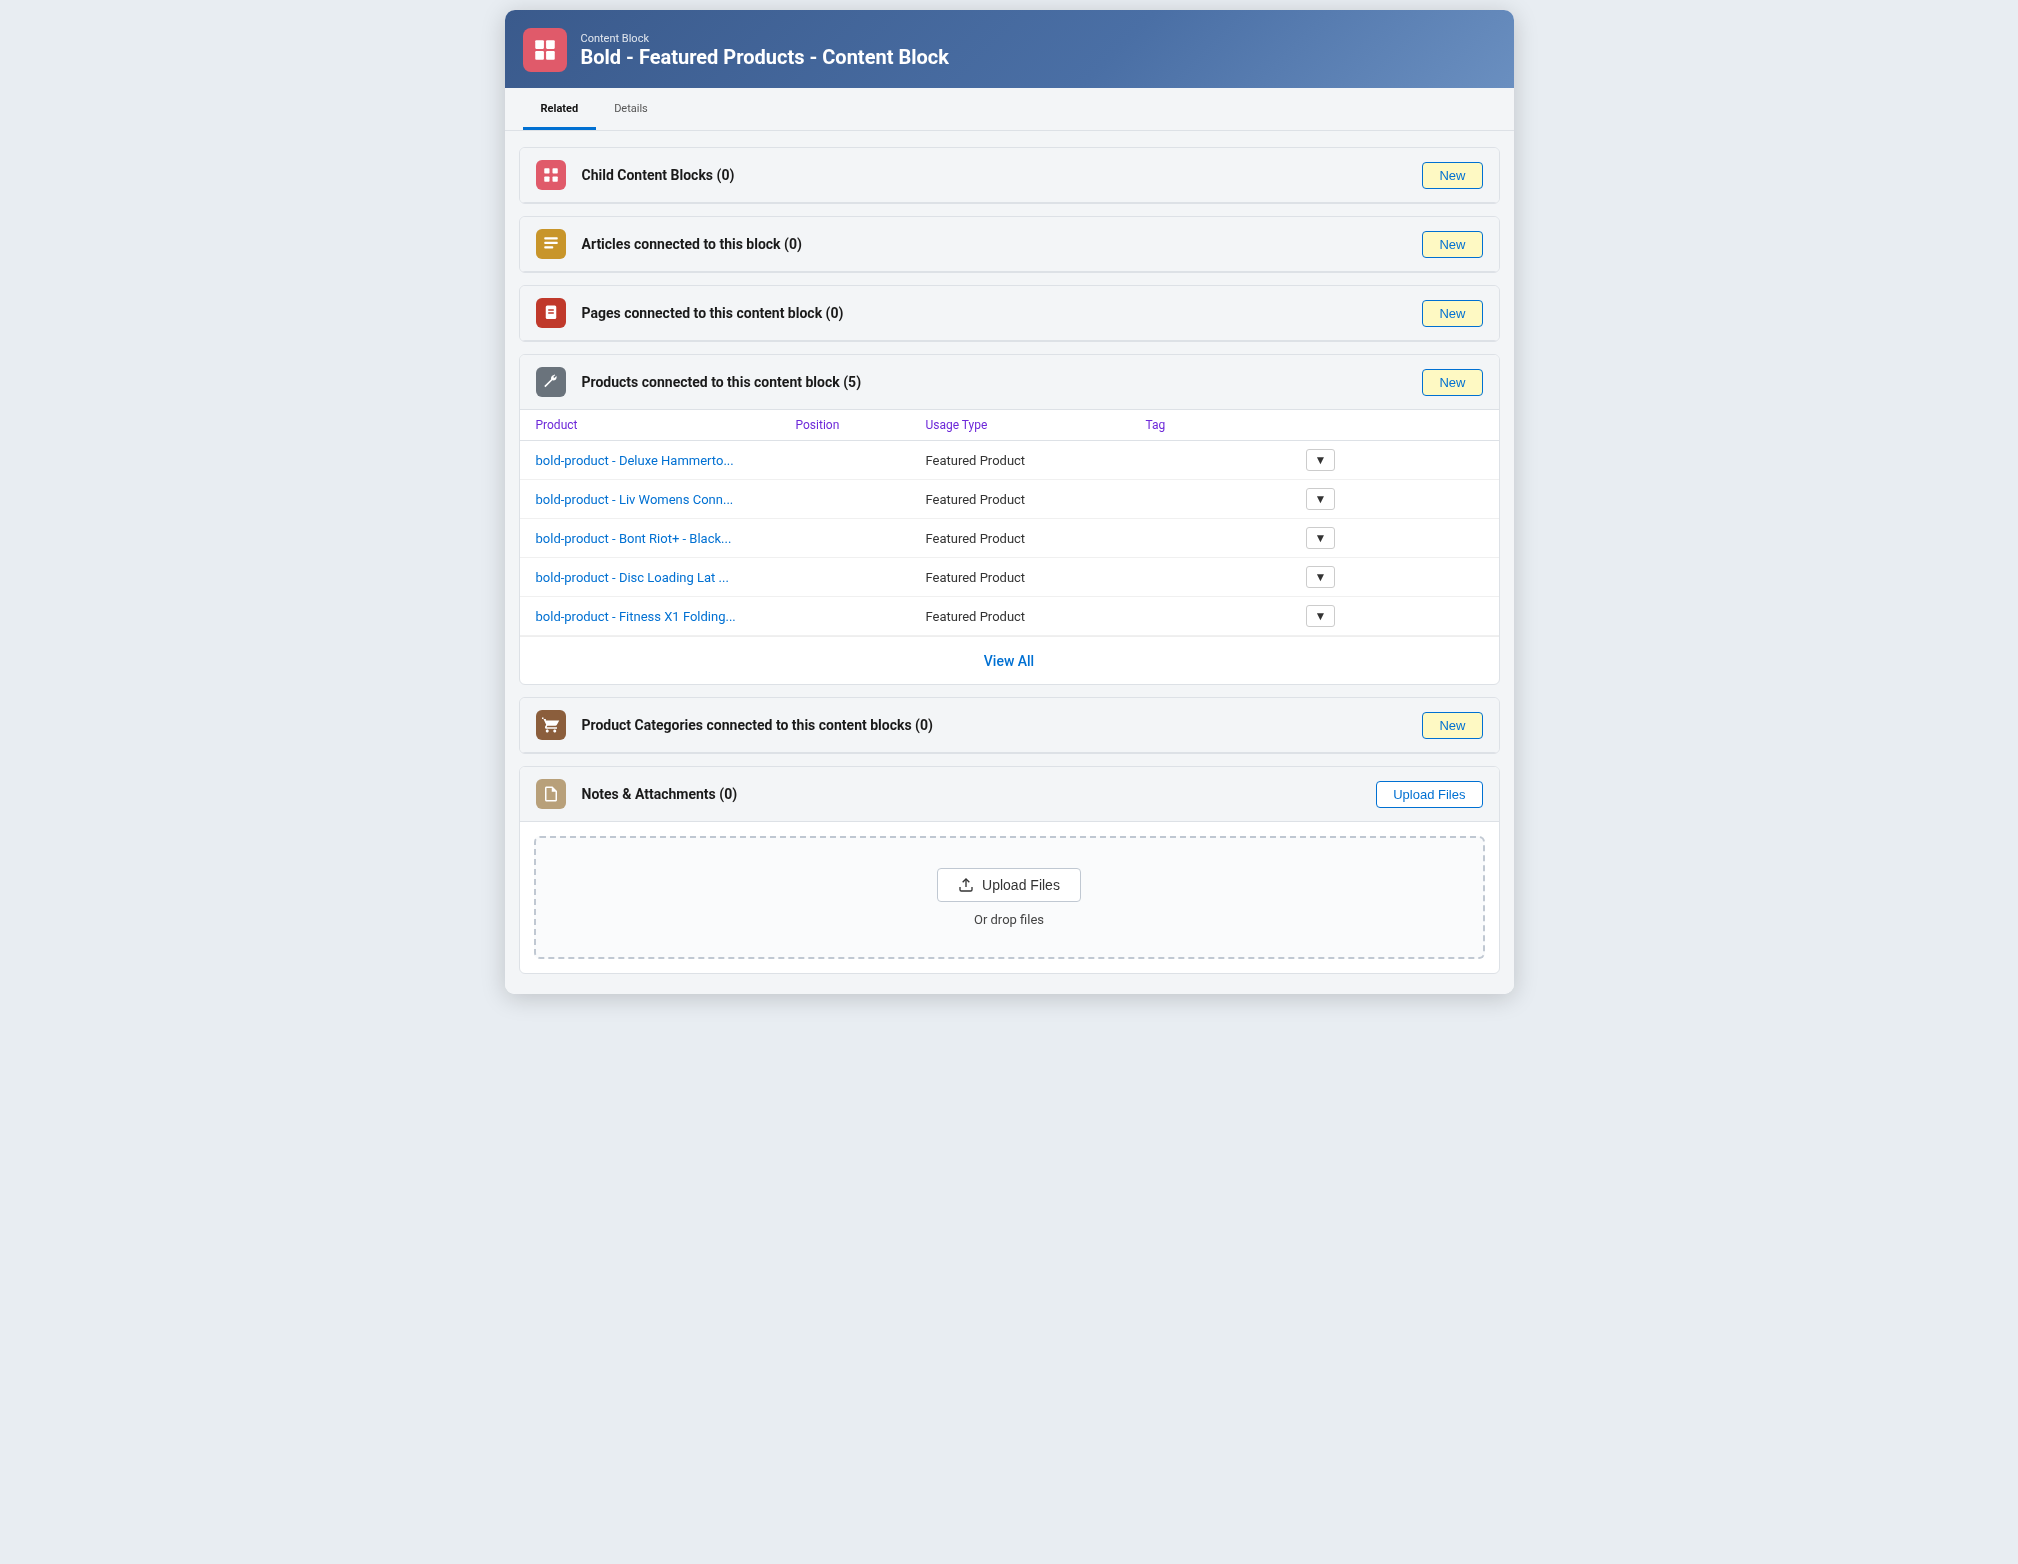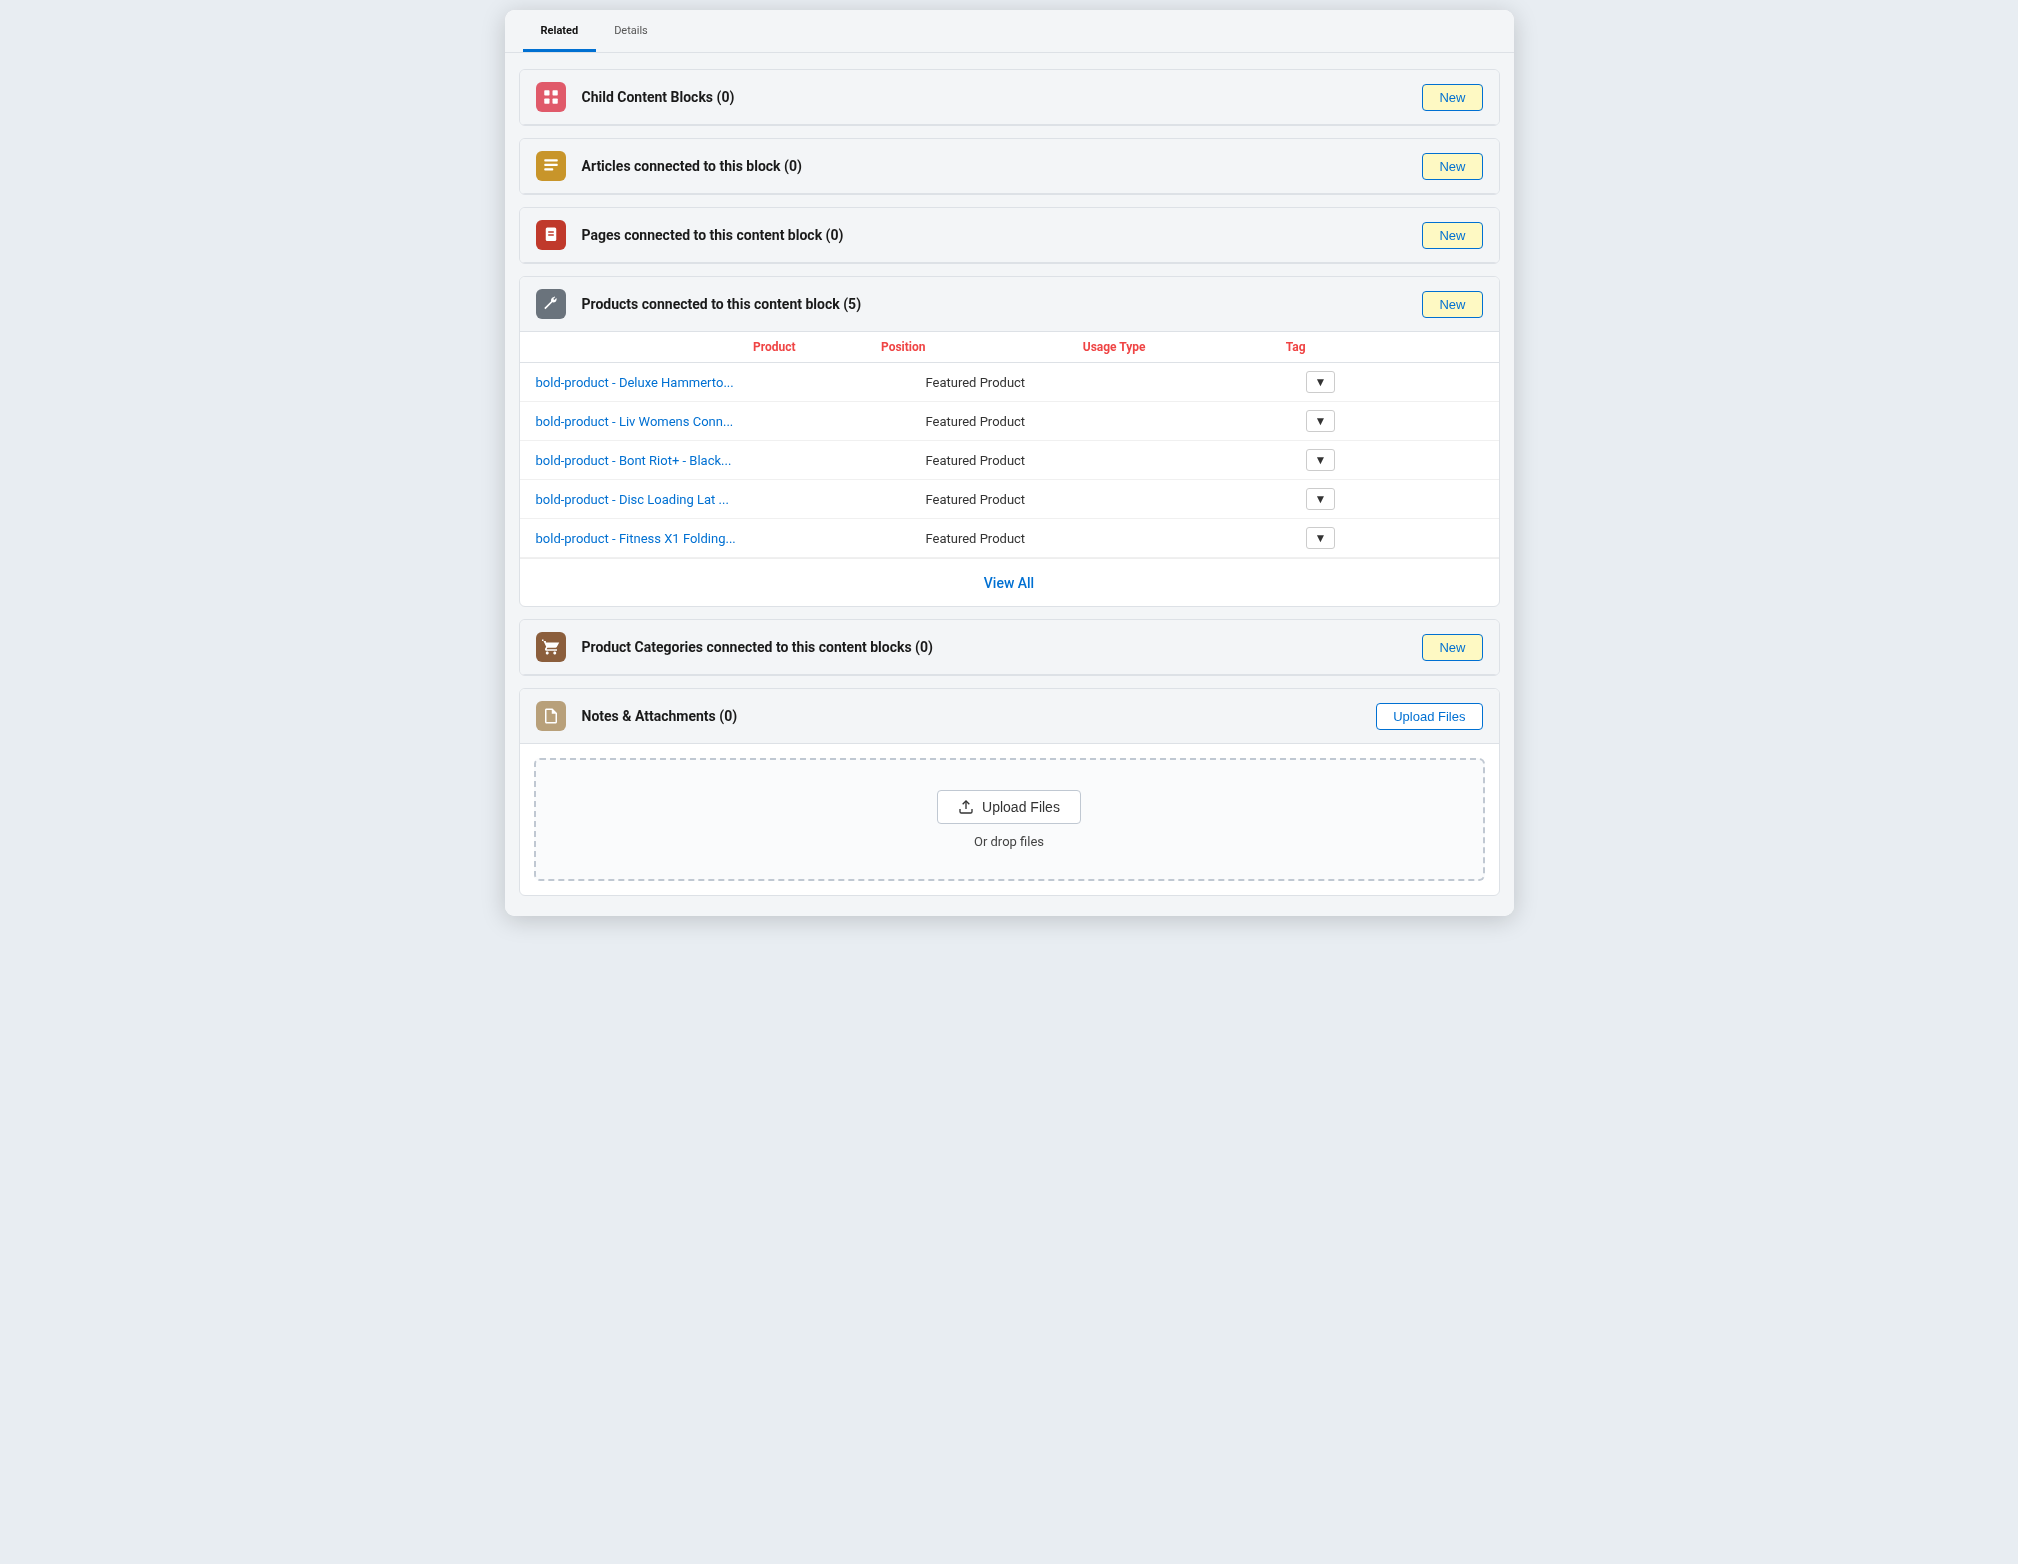--- a/index.html
+++ b/index.html
@@ -138,24 +138,23 @@
     .table-container { padding: 0; }
     .table-header {
       display: grid;
       grid-template-columns: 260px 130px 220px 160px 60px;
       padding: 8px 16px;
       background: #fff;
       border-bottom: 1px solid #dde1e6;
     }
     .table-header-cell {
       font-size: 12px;
-      font-weight: 700;
-      color: #ef4444;
+      font-weight: 400;
+      color: #6d28d9;
       text-transform: none;
-      text-align: right;
     }
     .table-row {
       display: grid;
       grid-template-columns: 260px 130px 220px 160px 60px;
       padding: 8px 16px;
       border-bottom: 1px solid #f0f0f0;
       align-items: center;
     }
     .table-row:last-child { border-bottom: none; }
     .table-cell { font-size: 13px; color: #333; }
@@ -204,20 +203,34 @@
     .drop-text {
       font-size: 13px;
       color: #444;
     }
   </style>
 </head>
 <body>
 
 <div class="window">
 
+  <div class="header">
+    <div class="header-icon">
+      <svg viewBox="0 0 24 24" fill="white">
+        <rect x="3" y="3" width="8" height="8" rx="1"></rect>
+        <rect x="13" y="3" width="8" height="8" rx="1"></rect>
+        <rect x="3" y="13" width="8" height="8" rx="1"></rect>
+        <rect x="13" y="13" width="8" height="8" rx="1"></rect>
+      </svg>
+    </div>
+    <div class="header-text">
+      <div class="header-subtitle">Content Block</div>
+      <div class="header-title">Bold - Featured Products - Content Block</div>
+    </div>
+  </div>
 
   <div class="tabs-bar">
     <a class="tab active">Related</a>
     <a class="tab">Details</a>
   </div>
 
   <div class="content">
 
     <div class="section">
       <div class="section-header">

